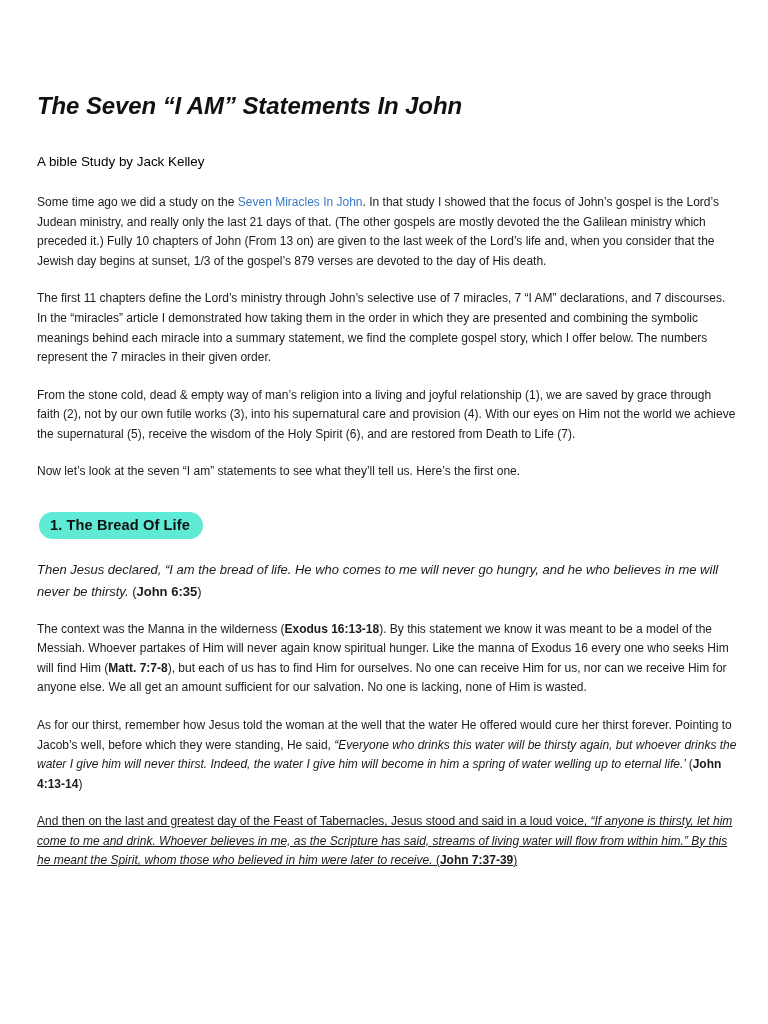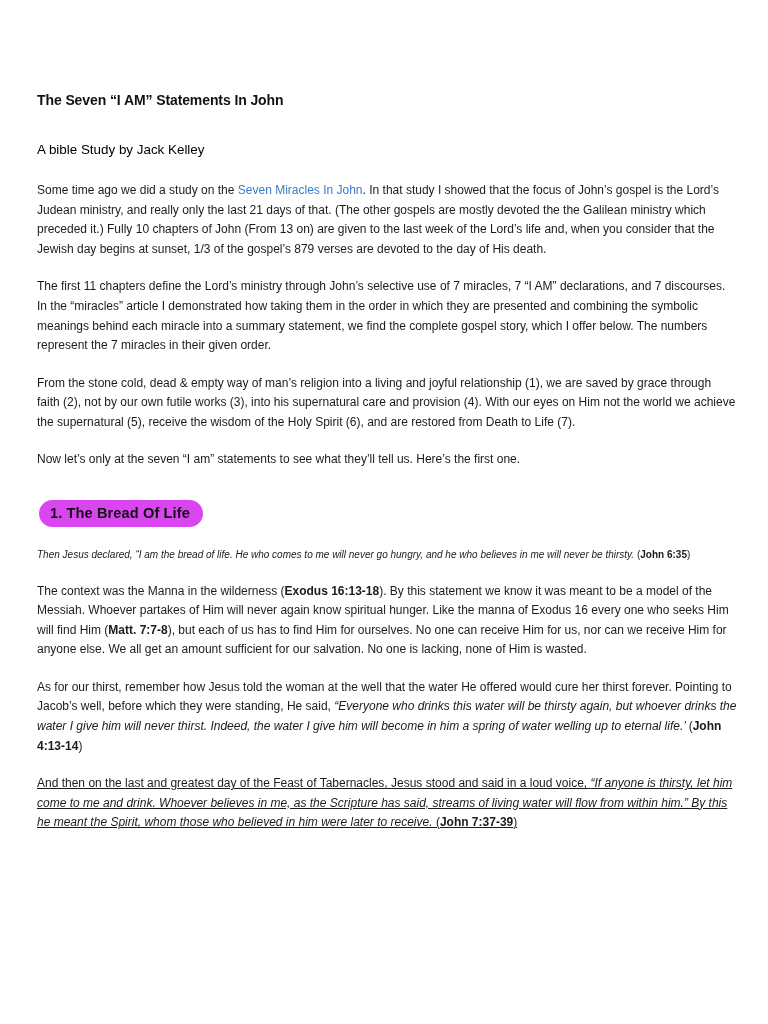--- a/index.html
+++ b/index.html
@@ -16,26 +16,27 @@
     -webkit-font-smoothing: antialiased;
   }
   .page {
     box-sizing: border-box;
     width: 768px;
     height: 1024px;
     padding: 92px 31px 0 37px;
     background: #ffffff;
   }
   .doc-title {
-    font-size: 14px;
+    font-size: 24px;
     font-weight: bold;
     letter-spacing: -0.1px;
     color: #111111;
     margin: 0 0 31px 0;
     line-height: 1.2;
+    font-style: italic;
   }
   .byline {
     font-size: 13.4px;
     line-height: 1.45;
     color: #000000;
     margin: 0 0 22px 0;
   }
   p.body-par {
     font-size: 12px;
     line-height: 1.63;
@@ -46,32 +47,32 @@
   p.body-par:last-child { margin-bottom: 0; text-decoration: underline; }
   .link {
     color: #3a7bc8;
     text-decoration: none;
     cursor: pointer;
   }
   .ital { font-style: italic; }
   .bld { font-weight: bold; }
   .section-heading {
     display: inline-block;
-    background: #d946ef;
+    background: #5eead4;
     color: #101010;
     font-size: 14.6px;
     font-weight: bold;
     line-height: 1;
     padding: 6px 13px 7px 11px;
     border-radius: 14px;
     margin: 12px 0 20px 2px;
     letter-spacing: 0.1px;
   }
   .quote-par {
-    font-size: 10px;
+    font-size: 13px;
     line-height: 1.63;
     font-style: italic;
     margin: 0 0 18px 0;
     color: #1b1b1b;
   }
   .quote-par .ref-paren { font-style: normal; }
 </style>
 </head>
 <body>
 
@@ -80,21 +81,21 @@
   <h1 class="doc-title">The Seven “I AM” Statements In John</h1>
 
   <p class="byline">A bible Study by Jack Kelley</p>
 
   <p class="body-par"><span>Some time ago we did a study on the </span><a class="link">Seven Miracles In John</a><span>. In that study I showed that the focus of John’s gospel is the Lord’s Judean ministry, and really only the last 21 days of that. (The other gospels are mostly devoted the the Galilean ministry which preceded it.) Fully 10 chapters of John (From 13 on) are given to the last week of the Lord’s life and, when you consider that the Jewish day begins at sunset, 1/3 of the gospel’s 879 verses are devoted to the day of His death.</span></p>
 
   <p class="body-par">The first 11 chapters define the Lord’s ministry through John’s selective use of 7 miracles, 7 “I AM” declarations, and 7 discourses. In the “miracles” article I demonstrated how taking them in the order in which they are presented and combining the symbolic meanings behind each miracle into a summary statement, we find the complete gospel story, which I offer below. The numbers represent the 7 miracles in their given order.</p>
 
   <p class="body-par">From the stone cold, dead &amp; empty way of man’s religion into a living and joyful relationship (1), we are saved by grace through faith (2), not by our own futile works (3), into his supernatural care and provision (4). With our eyes on Him not the world we achieve the supernatural (5), receive the wisdom of the Holy Spirit (6), and are restored from Death to Life (7).</p>
 
-  <p class="body-par">Now let’s only at the seven “I am” statements to see what they’ll tell us. Here’s the first one.</p>
+  <p class="body-par">Now let’s look at the seven “I am” statements to see what they’ll tell us. Here’s the first one.</p>
 
   <div class="section-heading">1. The Bread Of Life</div>
 
   <p class="quote-par"><span>Then Jesus declared, “I am the bread of life. He who comes to me will never go hungry, and he who believes in me will never be thirsty. </span><span class="ref-paren">(</span><span class="bld ref-paren">John 6:35</span><span class="ref-paren">)</span></p>
 
   <p class="body-par"><span>The context was the Manna in the wilderness (</span><span class="bld">Exodus 16:13-18</span><span>). By this statement we know it was meant to be a model of the Messiah. Whoever partakes of Him will never again know spiritual hunger. Like the manna of Exodus 16 every one who seeks Him will find Him (</span><span class="bld">Matt. 7:7-8</span><span>), but each of us has to find Him for ourselves. No one can receive Him for us, nor can we receive Him for anyone else. We all get an amount sufficient for our salvation. No one is lacking, none of Him is wasted.</span></p>
 
   <p class="body-par"><span>As for our thirst, remember how Jesus told the woman at the well that the water He offered would cure her thirst forever. Pointing to Jacob’s well, before which they were standing, He said, </span><span class="ital">“Everyone who drinks this water will be thirsty again, but whoever drinks the water I give him will never thirst. Indeed, the water I give him will become in him a spring of water welling up to eternal life.’ </span><span>(</span><span class="bld">John 4:13-14</span><span>)</span></p>
 
   <p class="body-par"><span>And then on the last and greatest day of the Feast of Tabernacles, Jesus stood and said in a loud voice, </span><span class="ital">“If anyone is thirsty, let him come to me and drink. Whoever believes in me, as the Scripture has said, streams of living water will flow from within him.” By this he meant the Spirit, whom those who believed in him were later to receive. </span><span>(</span><span class="bld">John 7:37-39</span><span>)</span></p>

